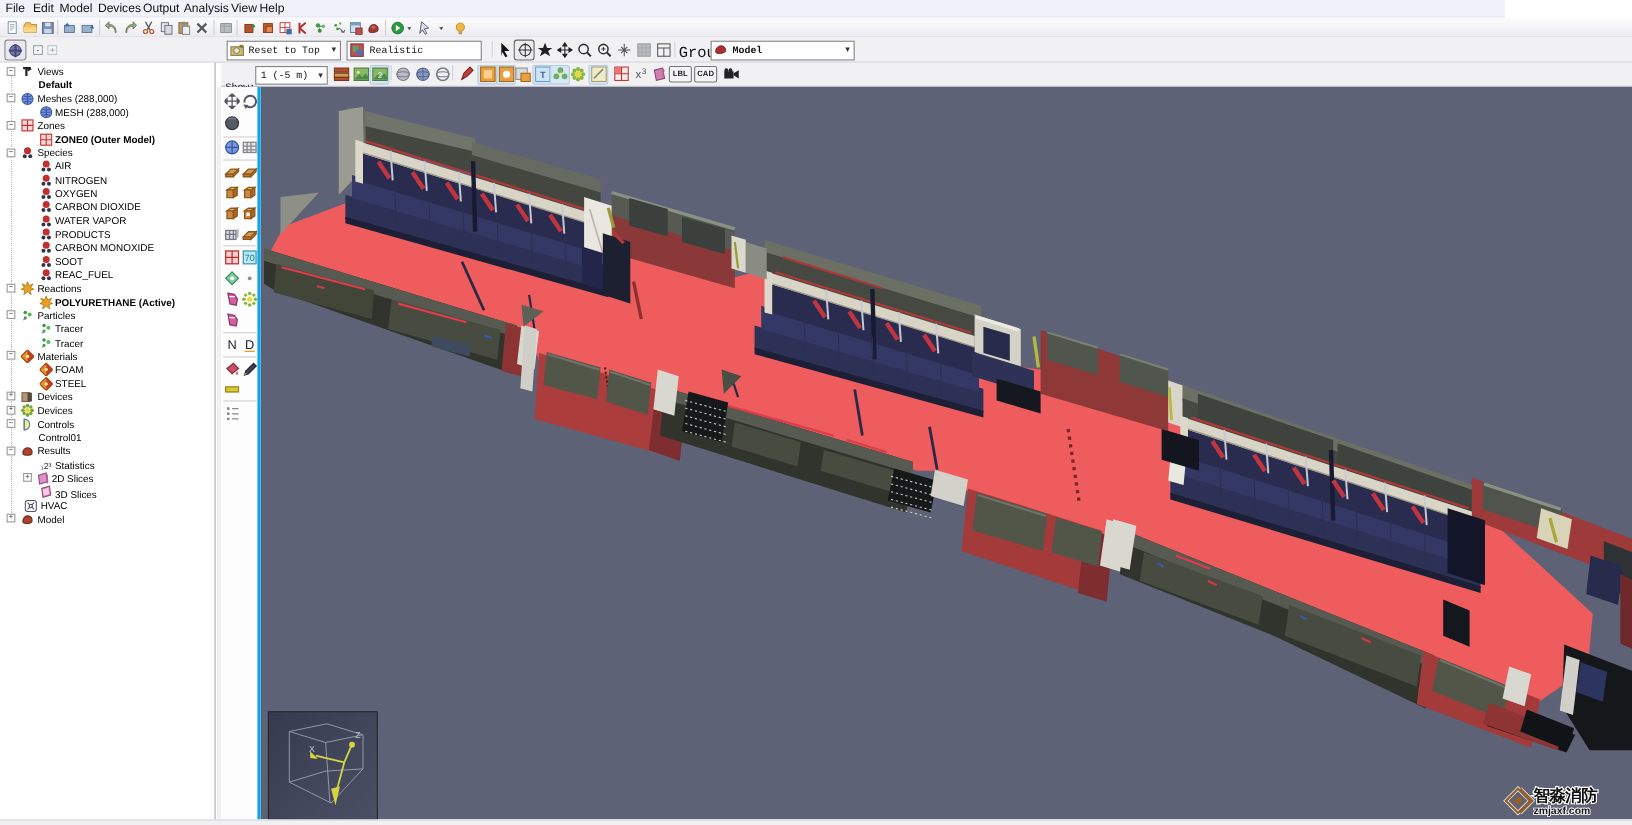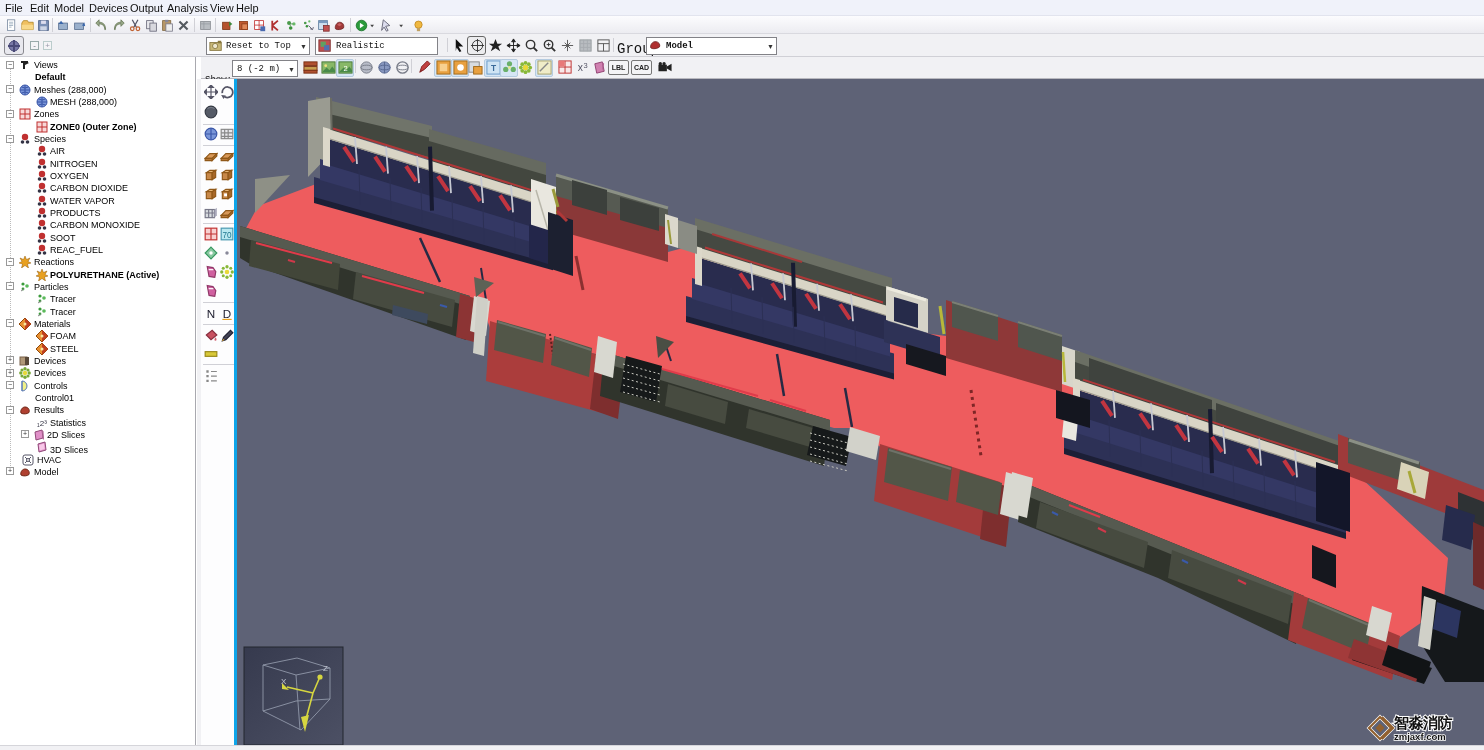--- a/index.html
+++ b/index.html
@@ -1,16 +1,16 @@
 <!DOCTYPE html>
 <html><head><meta charset="utf-8"><style>
 *{margin:0;padding:0;box-sizing:border-box}
 html,body{width:1484px;height:750px;overflow:hidden;font-family:"Liberation Sans",sans-serif;background:#fff;position:relative}
 .abs{position:absolute}
-#menubar{left:0;top:0;width:1484px;height:16px;background:#f0f2fa;border-bottom:1px solid #e2e4ee}
+#menubar{left:0;top:0;width:1368px;height:16px;background:#f0f2fa;border-bottom:1px solid #e2e4ee}
 #menubar span{position:absolute;top:2px;font-size:11px;color:#111}
 #tb1{left:0;top:16px;width:1484px;height:18px;background:linear-gradient(#fcfcfe,#ececf1);border-bottom:1px solid #d9d9df}
 #row2{left:0;top:34px;width:1484px;height:23px;background:#f1f1f4;border-bottom:1px solid #d0d0d6}
 #row3{left:201px;top:57px;width:1283px;height:22px;background:#f1f1f4;border-bottom:1px solid #b9b9bf}
 #treewrap{left:0;top:57px;width:196px;height:688px;background:#fff;border-right:1px solid #a9a9af}
 #gap{left:197px;top:79px;width:4px;height:666px;background:#f1f1f4}
 #vtb{left:201px;top:79px;width:36px;height:666px;background:#fdfdfe;border-right:3px solid #0ea5e9}
 #statusbar{left:0;top:745px;width:1484px;height:5px;background:#f1f1f4;border-top:1px solid #d5d5da}
 .sep1{position:absolute;top:2px;width:1px;height:14px;background:#d0d0d6}
 .combo{position:absolute;background:#fff;border:1px solid #828287;font-size:10px;color:#111}
@@ -206,21 +206,21 @@
     <svg style="position:absolute;left:649px;top:5px" width="14" height="14" viewBox="0 0 16 16">
       <path d="M2 10c-1-3 2-7 5-7 4 0 6 3 5 6-2 2-8 3-10 1z" fill="#b03030" stroke="#702424"></path>
     </svg>
     <span style="position:absolute;left:666px;top:7px;font-size:9px;font-family:'Liberation Mono',monospace;color:#111;font-weight:bold">Model</span>
   </div>
 <div id="row3" class="abs">
     <span style="position:absolute;left:4px;top:18px;font-size:9px;font-family:'Liberation Mono',monospace;color:#111">Show:</span>
     <div class="combo" style="left:31px;top:3px;width:66px;height:17px">
       <span class="arr">▼</span>
     </div>
-    <span style="position:absolute;left:36px;top:7px;font-size:9px;font-family:'Liberation Mono',monospace;color:#111">8 (-2 m)</span>
+    <span style="position:absolute;left:36px;top:7px;font-size:9px;font-family:'Liberation Mono',monospace;color:#111">1 (-5 m)</span>
     <svg style="position:absolute;left:102px;top:3px" width="15" height="15" viewBox="0 0 16 16">
       <rect x="1" y="2" width="14" height="4" fill="#b05030" stroke="#7a3014"></rect>
       <rect x="1" y="7" width="14" height="4" fill="#c8a050" stroke="#7a3014"></rect>
       <rect x="1" y="11" width="14" height="3" fill="#b05030" stroke="#7a3014"></rect>
     </svg>
     <svg style="position:absolute;left:120px;top:3px" width="15" height="15" viewBox="0 0 16 16">
       <rect x="1" y="2" width="14" height="12" fill="#88b868" stroke="#4a7a3a"></rect>
       <circle cx="5" cy="6" r="1.5" fill="#f0e080"></circle>
       <path d="M2 12l4-4 3 3 3-4 3 4v2H2z" fill="#4a8a4a"></path>
     </svg>
@@ -338,21 +338,21 @@
     <div style="position:absolute;left:6px;top:52.8px;width:8px;height:8px;border:1px solid #999;background:#fff;font-size:7px;line-height:6.5px;text-align:center;color:#333">−</div>
     <svg style="position:absolute;left:19px;top:51.3px" width="12" height="12" viewBox="0 0 12 12">
       <rect x="1" y="1" width="10" height="10" fill="#f8d8d8" stroke="#c03030"></rect>
       <path d="M1 6h10M6 1v10" stroke="#c03030"></path>
     </svg>
     <div class="tree-item" style="left:34px;top:52.3px;font-weight:normal">Zones</div>
     <svg style="position:absolute;left:36px;top:63.7px" width="12" height="12" viewBox="0 0 12 12">
       <rect x="1" y="1" width="10" height="10" fill="#f8d8d8" stroke="#c03030"></rect>
       <path d="M1 6h10M6 1v10" stroke="#c03030"></path>
     </svg>
-    <div class="tree-item" style="left:50px;top:64.7px;font-weight:bold">ZONE0 (Outer Zone)</div>
+    <div class="tree-item" style="left:50px;top:64.7px;font-weight:bold">ZONE0 (Outer Model)</div>
     <div style="position:absolute;left:6px;top:77.5px;width:8px;height:8px;border:1px solid #999;background:#fff;font-size:7px;line-height:6.5px;text-align:center;color:#333">−</div>
     <svg style="position:absolute;left:19px;top:76.0px" width="12" height="12" viewBox="0 0 12 12">
       <circle cx="6" cy="4" r="3.2" fill="#c03030"></circle>
       <circle cx="3.5" cy="9" r="1.8" fill="#334"></circle>
       <circle cx="8.5" cy="9" r="1.8" fill="#334"></circle>
     </svg>
     <div class="tree-item" style="left:34px;top:77.0px;font-weight:normal">Species</div>
     <svg style="position:absolute;left:36px;top:88.3px" width="12" height="12" viewBox="0 0 12 12">
       <circle cx="6" cy="4" r="3.2" fill="#c03030"></circle>
       <circle cx="3.5" cy="9" r="1.8" fill="#334"></circle>

